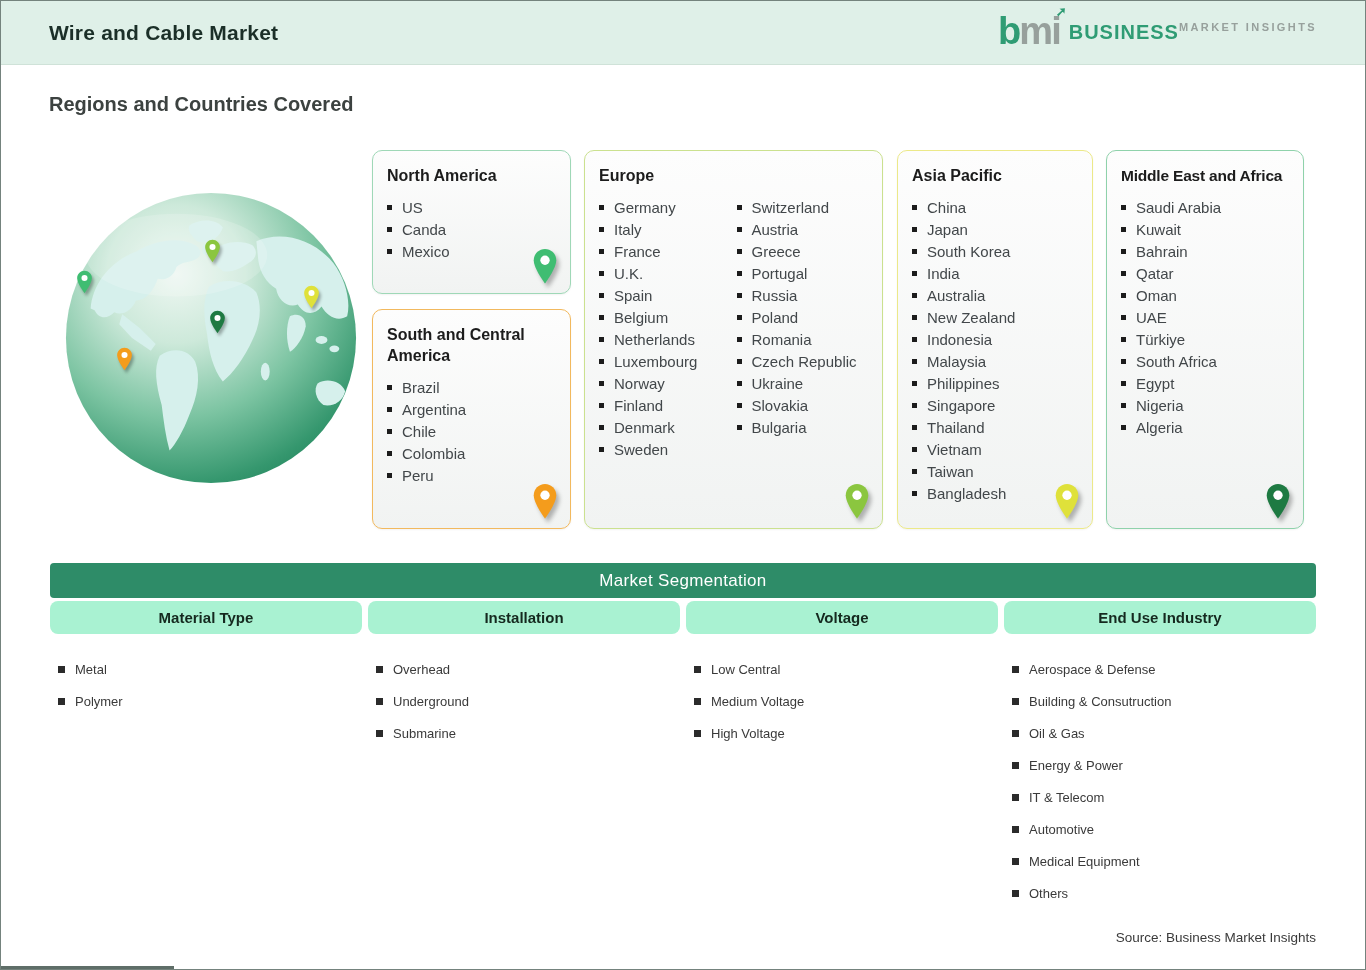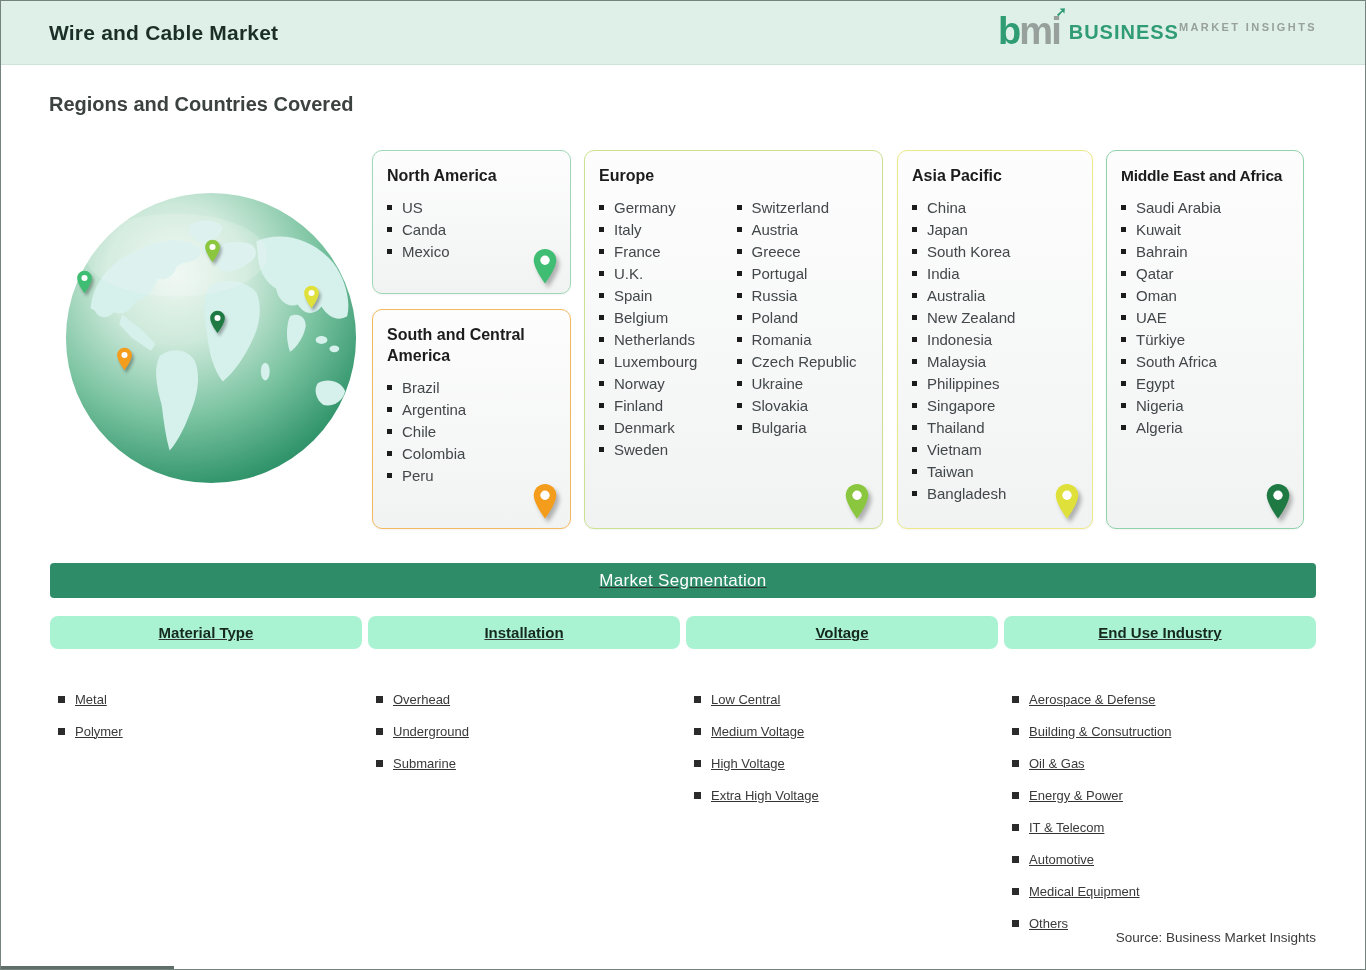--- a/index.html
+++ b/index.html
@@ -59,27 +59,27 @@
   .card-sca { left:371px; top:193px; width:199px; height:220px; }
   .card-sca h3 { max-width:140px; }
   .card-eu  { left:583px; top:34px;  width:299px; height:379px; }
   .card-ap  { left:896px; top:34px;  width:196px; height:379px; }
   .card-mea { left:1105px;top:34px;  width:198px; height:379px; }
   .card-mea h3 { font-size:15.5px; white-space:nowrap; letter-spacing:-.2px; }
   .cols { display:flex; gap:6px; }
   .cols ul { flex:1; }
 
   
-  .seg { margin:22px 49px 0;text-decoration:underline; }
+  .seg { margin:22px 49px 0; }
   .seg-bar {
     height:35px; border-radius:4px; background:var(--bar,#2e8c68);
     display:flex; align-items:center; justify-content:center;
     color:#fff; font-size:17px; letter-spacing:.3px;
   }
-  .seg-grid { display:grid; grid-template-columns:repeat(4,1fr); column-gap:6px; margin-top:18px; }
+  .seg-grid { display:grid; grid-template-columns:repeat(4,1fr); column-gap:6px; margin-top:3px; }
   .seg-pill {
     height:33px; border-radius:8px; background:var(--pill,#a9f2d2);
     display:flex; align-items:center; justify-content:center;
     font-size:15px; font-weight:bold; color:#15291f;
   }
   .seg-list { list-style:none; margin:21px 0 0; padding:0 0 0 8px; }
   .seg-list li { display:flex; align-items:center; gap:10px; margin-bottom:10px; height:22px; font-size:13px; color:#3a3a3a; }
   .seg-sq { width:7px; height:7px; background:#2b2b2b; flex:none; }
 
   .source { position:absolute; right:49px; bottom:24px; font-size:13.5px; color:#3a3a3a; }
@@ -515,24 +515,20 @@
             <span>Low Central</span>
           </li>
           <li>
             <span class="seg-sq"></span>
             <span>Medium Voltage</span>
           </li>
           <li>
             <span class="seg-sq"></span>
             <span>High Voltage</span>
           </li>
-          <li>
-            <span class="seg-sq"></span>
-            <span>Extra High Voltage</span>
-          </li>
         </ul>
       <ul class="seg-list">
 
       <li>
             <span class="seg-sq"></span>
             <span>Aerospace &amp; Defense</span>
           </li>
           <li>
             <span class="seg-sq"></span>
             <span>Building &amp; Consutruction</span>

